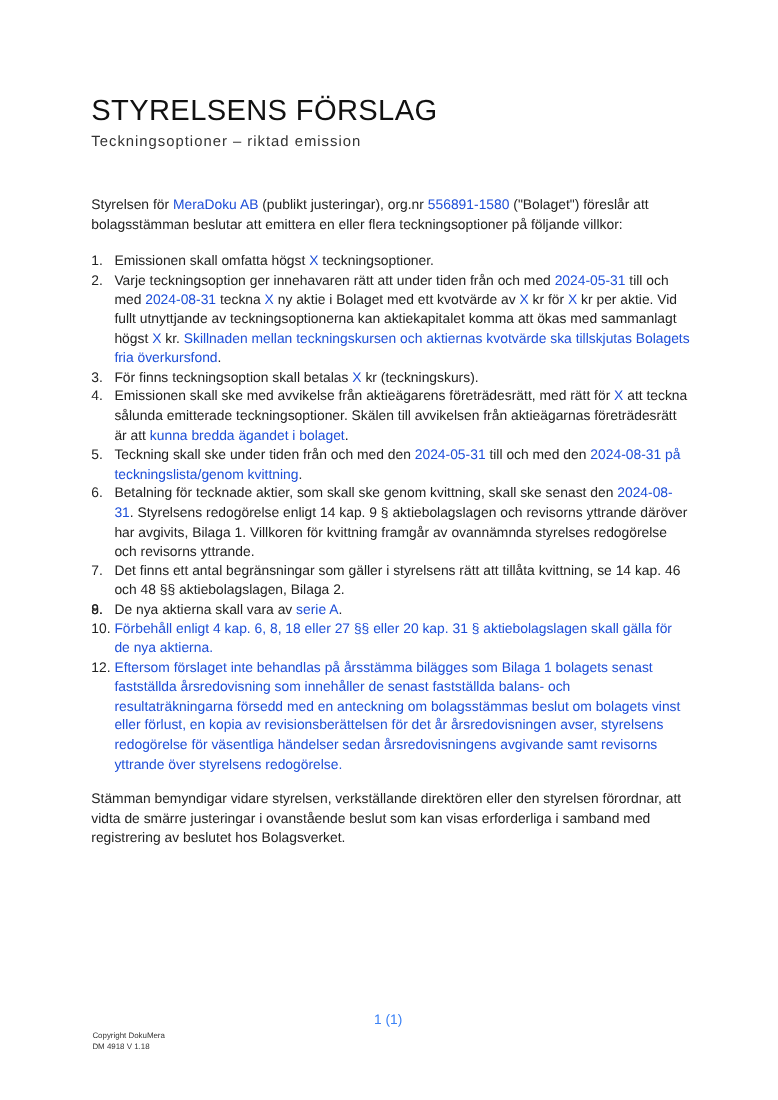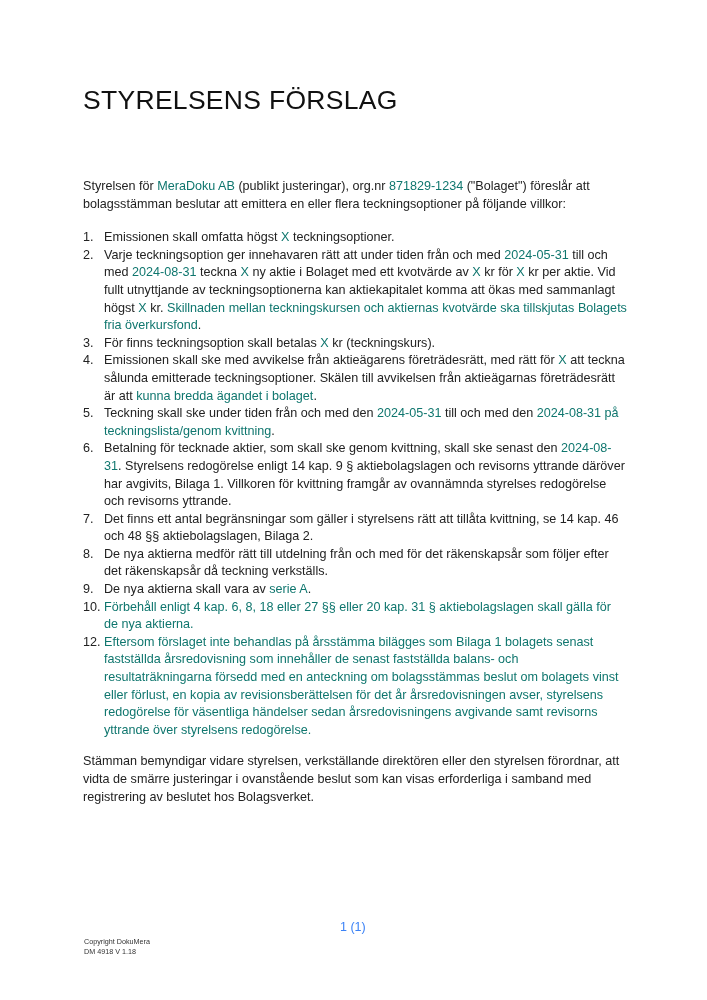--- a/index.html
+++ b/index.html
@@ -8,45 +8,46 @@
     .page { position: absolute; left: 0; top: 0; width: 628px; height: 1000px; background: #fff; }
     .title { position: absolute; left: 83px; top: 85px; font-size: 26.5px; letter-spacing: 0.3px;
       color: #111; font-weight: normal; margin: 0; white-space: nowrap; }
     .subtitle { position: absolute; left: 83px; top: 121px; font-size: 13.5px; letter-spacing: 0.9px;
       color: #333; margin: 0; white-space: nowrap; }
     .body { position: absolute; left: 83px; top: 178px; width: 545px; font-size: 12.6px; line-height: 17.6px; }
     .intro { margin: 0 0 16px 0; }
     ol.conditions { list-style: none; margin: 0; padding: 0; }
     ol.conditions li { position: relative; padding-left: 21px; margin: 0; }
     ol.conditions li .num { position: absolute; left: 0; top: 0; }
-    .r { color: #0f766e; }
+    .r { color: #1d4ed8; }
     .closing { margin: 14px 0 0 0; }
     .pagenum { position: absolute; left: 340px; top: 920px; font-size: 12.5px; color: #3b82f6; }
     .footer { position: absolute; left: 84px; top: 937px; font-size: 7.2px; line-height: 10px; color: #333; }
   </style>
 </head>
 <body>
 
 <div class="page">
   <h1 class="title">STYRELSENS FÖRSLAG</h1>
+  <p class="subtitle">Teckningsoptioner – riktad emission</p>
 
   <div class="body">
     <p class="intro">
-      <span>Styrelsen för </span><span class="r">MeraDoku AB</span><span> (publikt justeringar), org.nr </span><span class="r">871829-1234</span><span> ("Bolaget") föreslår att bolagsstämman beslutar att emittera en eller flera teckningsoptioner på följande villkor:</span>
+      <span>Styrelsen för </span><span class="r">MeraDoku AB</span><span> (publikt justeringar), org.nr </span><span class="r">556891-1580</span><span> ("Bolaget") föreslår att bolagsstämman beslutar att emittera en eller flera teckningsoptioner på följande villkor:</span>
     </p>
 
     <ol class="conditions" id="conditions">
         <li><span class="num">1.</span><span>Emissionen skall omfatta högst </span><span class="r">X</span><span> teckningsoptioner.</span></li>
         <li><span class="num">2.</span><span>Varje teckningsoption ger innehavaren rätt att under tiden från och med </span><span class="r">2024-05-31</span><span> till och med </span><span class="r">2024-08-31</span><span> teckna </span><span class="r">X</span><span> ny aktie i Bolaget med ett kvotvärde av </span><span class="r">X</span><span> kr för </span><span class="r">X</span><span> kr per aktie. Vid fullt utnyttjande av teckningsoptionerna kan aktiekapitalet komma att ökas med sammanlagt högst </span><span class="r">X</span><span> kr. </span><span class="r">Skillnaden mellan teckningskursen och aktiernas kvotvärde ska tillskjutas Bolagets fria överkursfond</span><span>.</span></li>
         <li><span class="num">3.</span><span>För finns teckningsoption skall betalas </span><span class="r">X</span><span> kr (teckningskurs).</span></li>
         <li><span class="num">4.</span><span>Emissionen skall ske med avvikelse från aktieägarens företrädesrätt, med rätt för </span><span class="r">X</span><span> att teckna sålunda emitterade teckningsoptioner. Skälen till avvikelsen från aktieägarnas företrädesrätt är att </span><span class="r">kunna bredda ägandet i bolaget</span><span>.</span></li>
         <li><span class="num">5.</span><span>Teckning skall ske under tiden från och med den </span><span class="r">2024-05-31</span><span> till och med den </span><span class="r">2024-08-31 på teckningslista/genom kvittning</span><span>.</span></li>
         <li><span class="num">6.</span><span>Betalning för tecknade aktier, som skall ske genom kvittning, skall ske senast den </span><span class="r">2024-08-31</span><span>. Styrelsens redogörelse enligt 14 kap. 9 § aktiebolagslagen och revisorns yttrande däröver har avgivits, Bilaga 1. Villkoren för kvittning framgår av ovannämnda styrelses redogörelse och revisorns yttrande.</span></li>
         <li><span class="num">7.</span><span>Det finns ett antal begränsningar som gäller i styrelsens rätt att tillåta kvittning, se 14 kap. 46 och 48 §§ aktiebolagslagen, Bilaga 2.</span></li>
-        <li><span class="num">8.</span><span>De nya aktierna medför rätt till utdelning från och med för det räkenskapsår som följer efter det räkenskapsår då teckning verkställs.</span></li>
+        <li><span class="num">8.</span></li>
         <li><span class="num">9.</span><span>De nya aktierna skall vara av </span><span class="r">serie A</span><span>.</span></li>
         <li><span class="num">10.</span><span></span><span class="r">Förbehåll enligt 4 kap. 6, 8, 18 eller 27 §§ eller 20 kap. 31 § aktiebolagslagen skall gälla för de nya aktierna.</span></li>
         <li><span class="num">12.</span><span></span><span class="r">Eftersom förslaget inte behandlas på årsstämma bilägges som Bilaga 1 bolagets senast fastställda årsredovisning som innehåller de senast fastställda balans- och resultaträkningarna försedd med en anteckning om bolagsstämmas beslut om bolagets vinst eller förlust, en kopia av revisionsberättelsen för det år årsredovisningen avser, styrelsens redogörelse för väsentliga händelser sedan årsredovisningens avgivande samt revisorns yttrande över styrelsens redogörelse.</span></li>
       </ol>
 
     <p class="closing">Stämman bemyndigar vidare styrelsen, verkställande direktören eller den styrelsen förordnar, att vidta de smärre justeringar i ovanstående beslut som kan visas erforderliga i samband med registrering av beslutet hos Bolagsverket.</p>
   </div>
 
   <div class="pagenum">1 (1)</div>
   <div class="footer">

